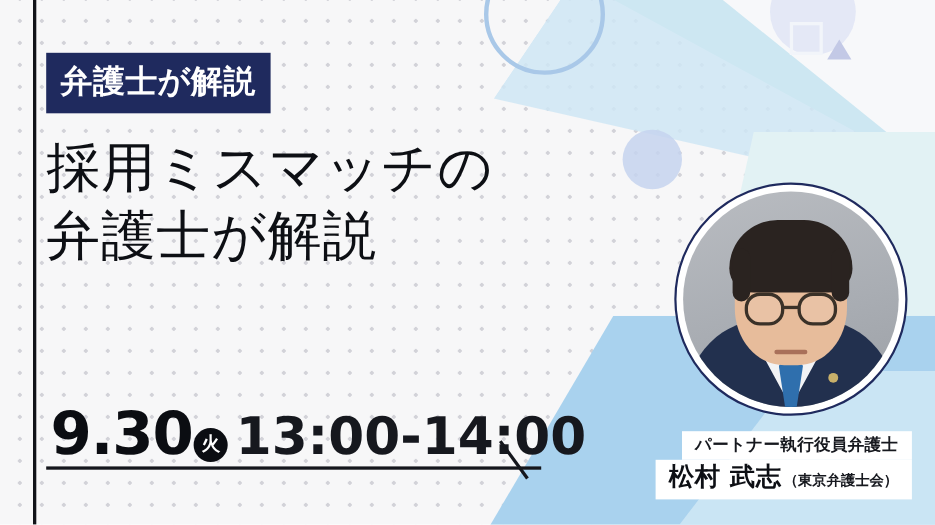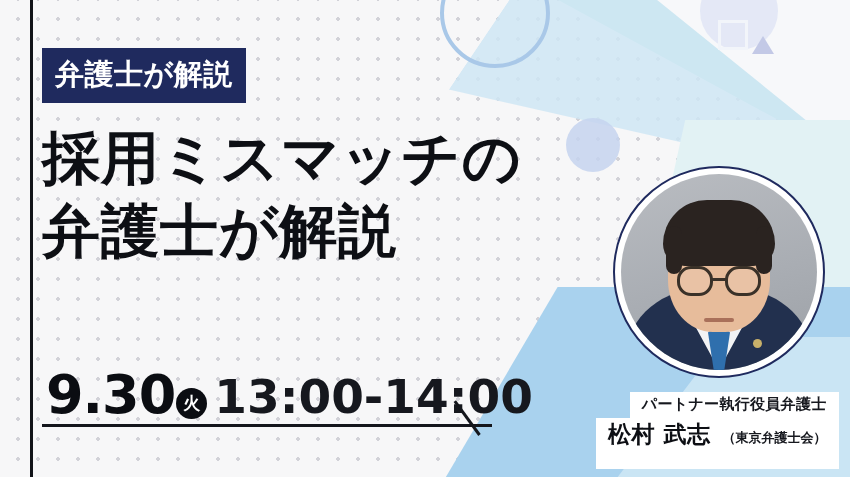--- a/index.html
+++ b/index.html
@@ -146,22 +146,22 @@
     padding: 12px 13px 14px 13px;
     letter-spacing: .5px;
     white-space: nowrap;
   }
 
   
   .title {
     position: absolute;
     top: 122px; left: 42px;
     color: #0d0f14;
-    font-size: 58px;
-    font-weight: 700;
+    font-size: 49px;
+    font-weight: 400;
     line-height: 1.26;
     letter-spacing: 1px;
     white-space: nowrap;
   }
   .title-line { display: block; }
 
   
   .pill {
     position: absolute;
     top: 296px; left: 46px;
@@ -369,37 +369,37 @@
     color: #16181e;
     font-size: 15px;
     font-weight: 700;
     line-height: 1;
     padding: 5px 12px 6px 12px;
     letter-spacing: .3px;
     white-space: nowrap;
   }
   .speaker-name-bar {
     background: #ffffff;
-    padding: 4px 12px 23px 12px;
+    padding: 4px 12px 8px 12px;
     display: flex;
     align-items: baseline;
     white-space: nowrap;
   }
   .speaker-name {
     color: #0d0f14;
     font-size: 23px;
     font-weight: 700;
     line-height: 1.05;
     letter-spacing: .5px;
   }
   .speaker-bar {
     color: #16181e;
     font-size: 13px;
     font-weight: 700;
-    margin-left: 12px;
+    margin-left: 2px;
     line-height: 1;
   }
 </style>
 </head>
 <body>
 
 <div class="banner">
 
   <div class="dots"></div>
 

